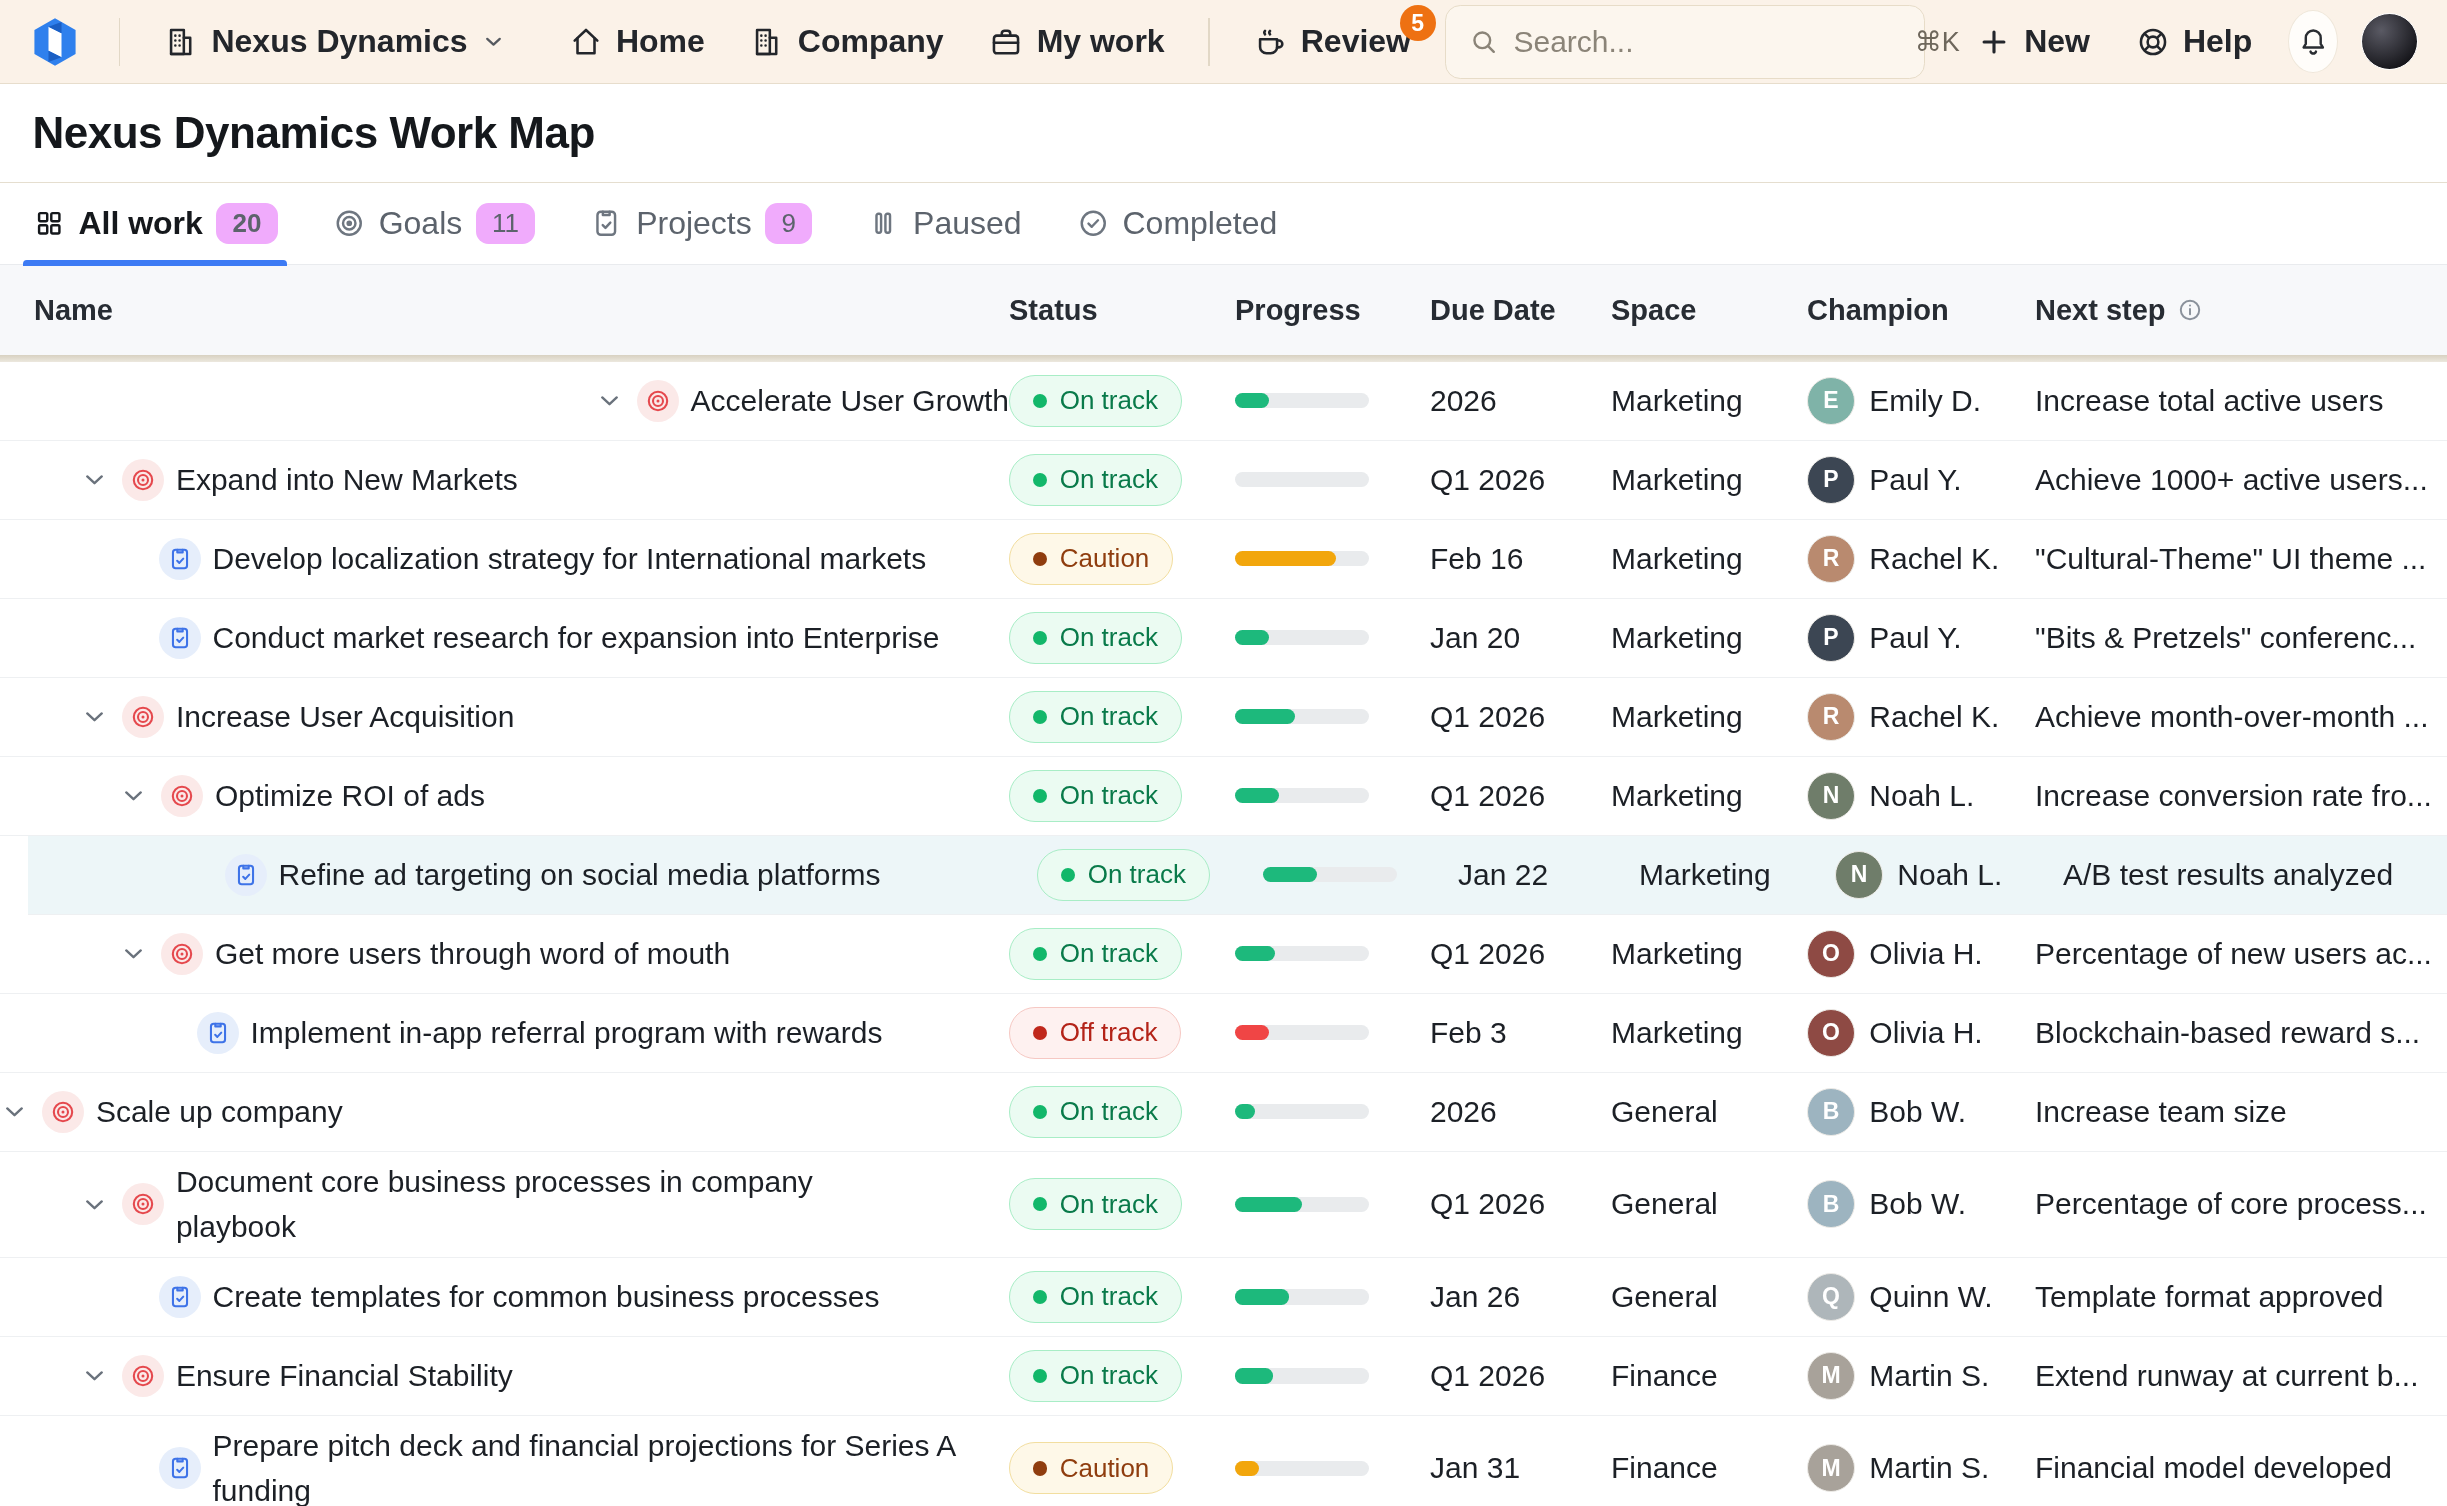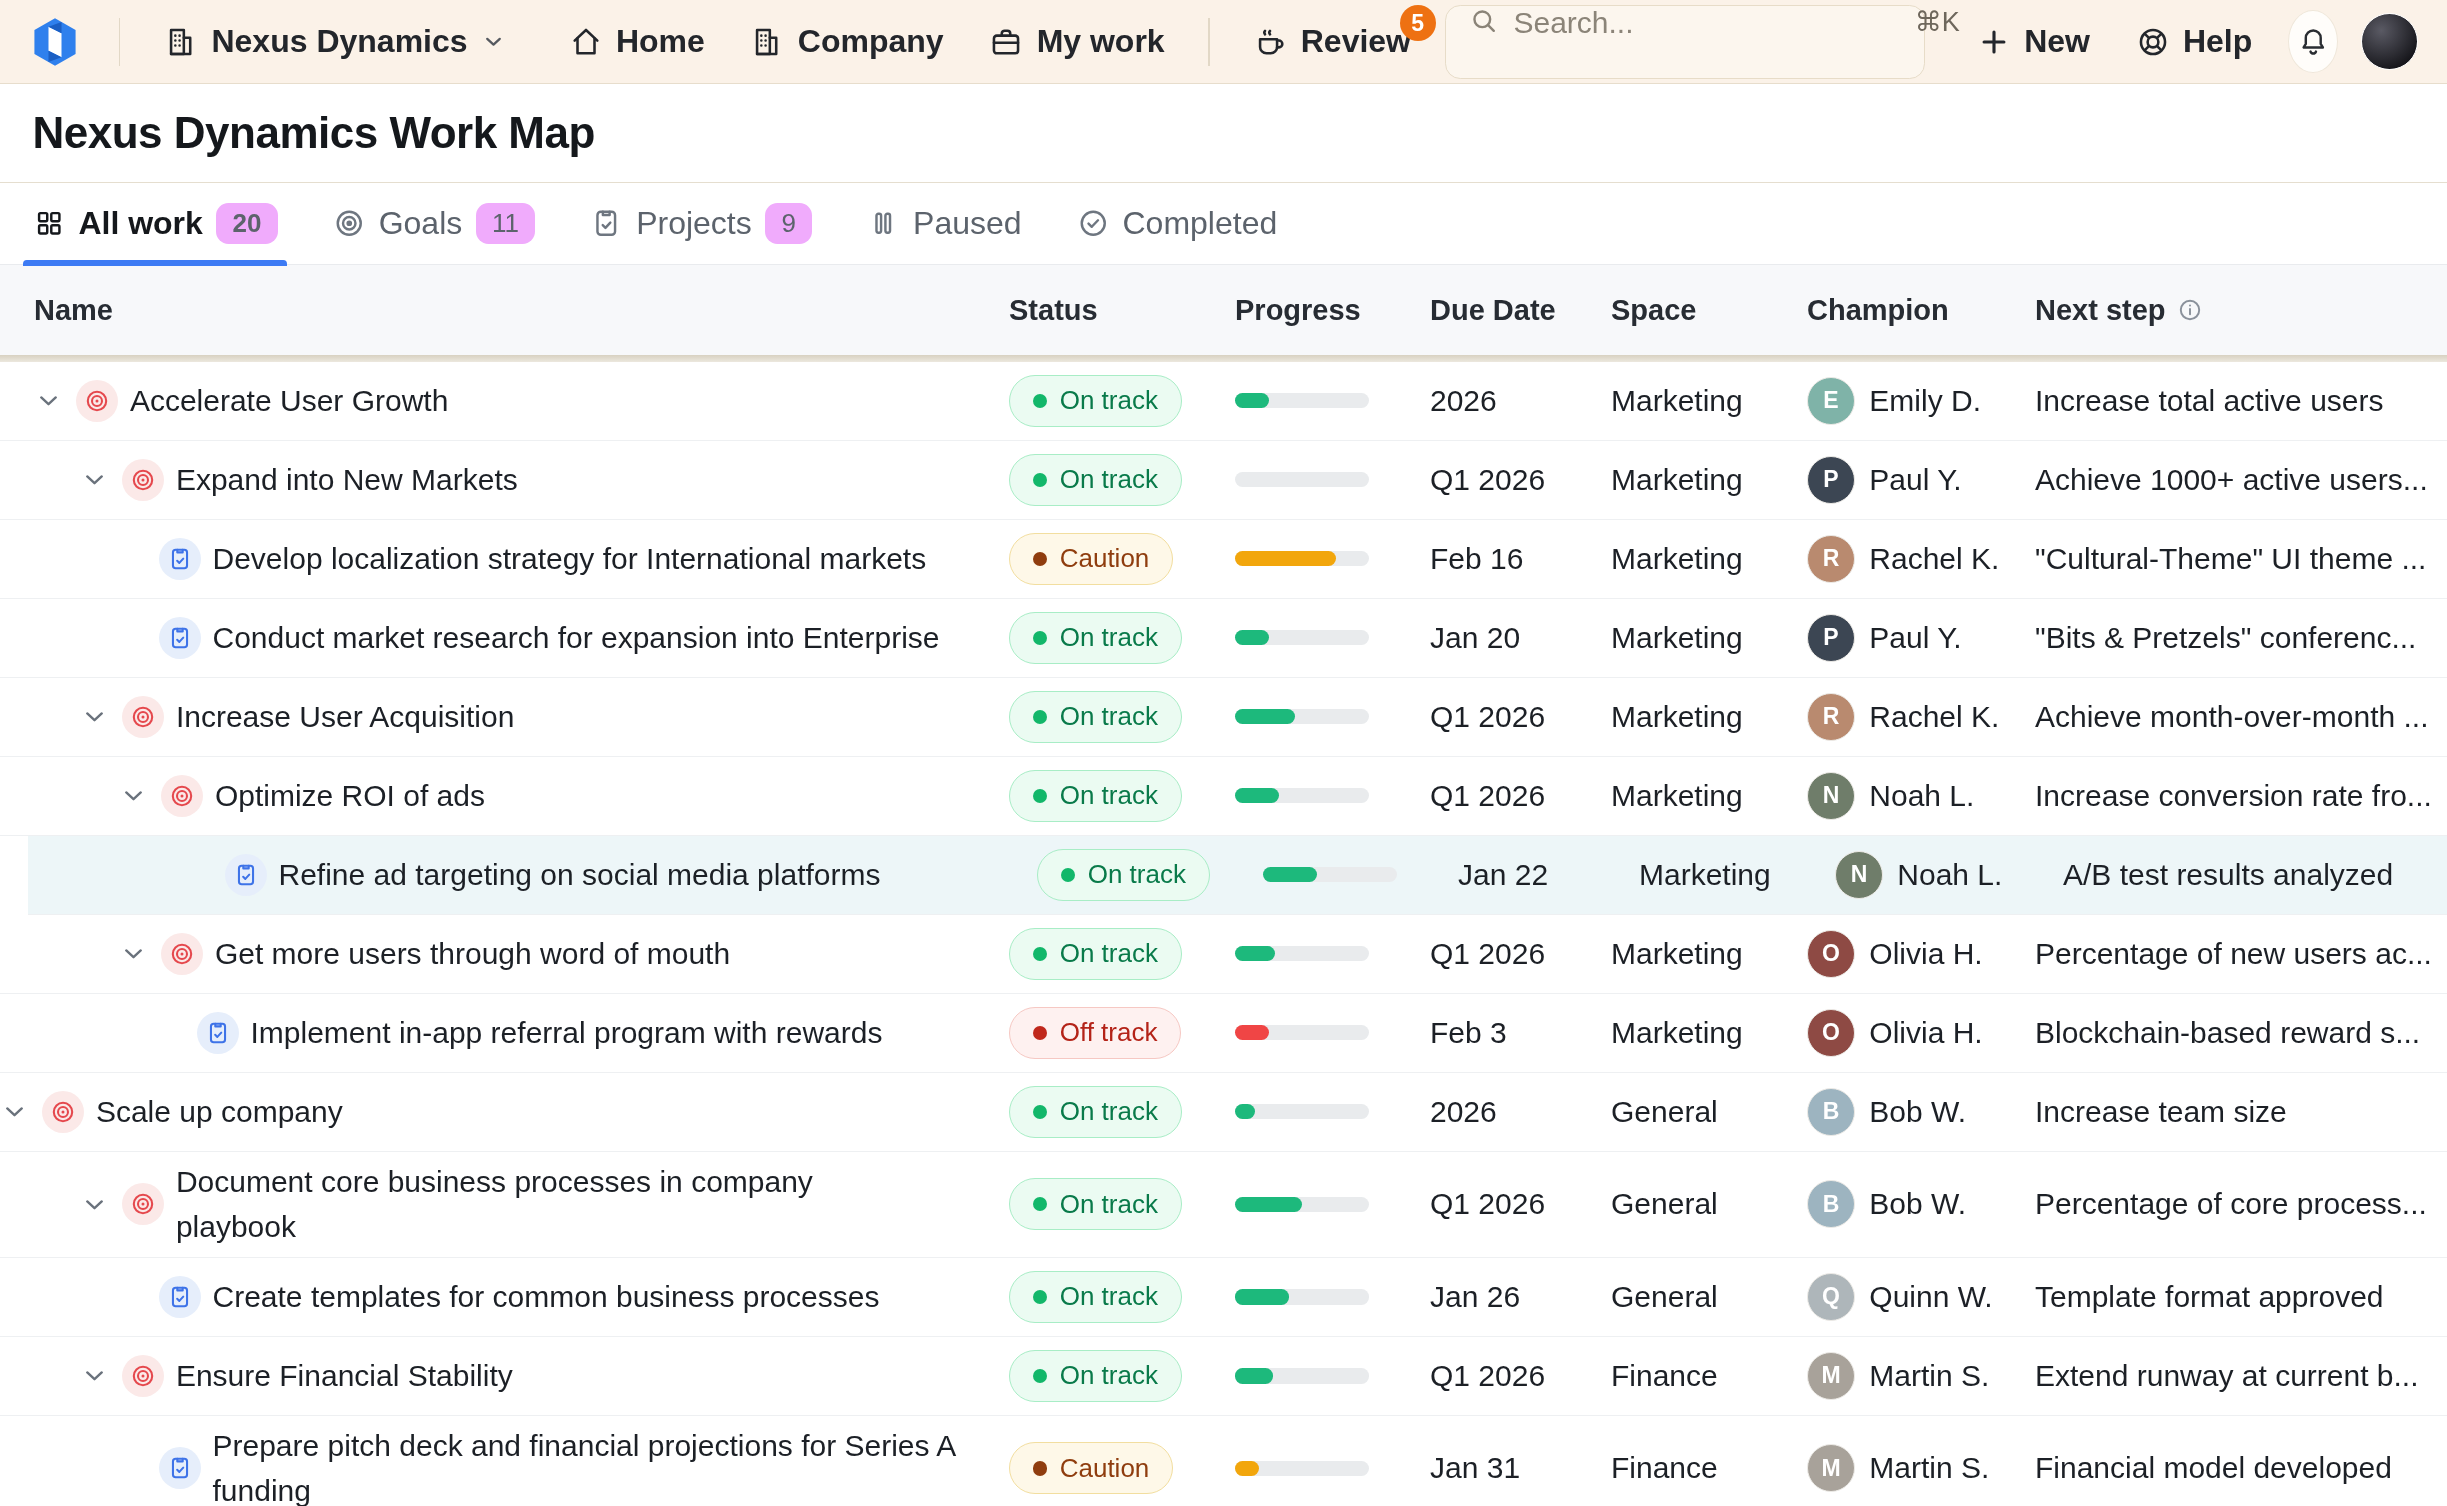--- a/index.html
+++ b/index.html
@@ -14,21 +14,21 @@
   .nav-btn { display:flex; align-items:center; gap:13.4px; font-size:32px; font-weight:600;
              color:#23262B; padding:0 19px; height:61px; border-radius:13.4px; cursor:pointer;
              background:transparent; border:none; position:relative; white-space:nowrap; }
   .nav-btn svg { width:34px; height:34px; color:#23262B; flex:0 0 auto; }
   .nav-btn .chev-sm { width:25px; height:25px; color:#55595F; }
   .nav-badge { position:absolute; top:-5.7px; right:-5.7px; min-width:36px; height:36px;
                background:#EE7112; color:#fff; font-size:23px; font-weight:700;
                border-radius:50%; display:flex; align-items:center; justify-content:center; }
   .spacer { flex:1; }
   .search { width:480px; height:74px; border:1.9px solid #E7DCC8; background:#FCF6EE;
-            border-radius:15.3px; display:flex; align-items:flex-start; padding:0 23px; gap:15.3px; margin-right:25px; }
+            border-radius:15.3px; display:flex; align-items:center; padding:0 23px; gap:15.3px; margin-right:25px; }
   .search svg { width:29px; height:29px; color:#8B8478; flex:0 0 auto; }
   .search input { border:none; background:transparent; outline:none; flex:1; font-size:30px;
                   color:#55504a; font-family:inherit; }
   .search input::placeholder { color:#8B8478; }
   .search .kbd { color:#6E675C; font-size:27px; }
   .bell-btn { width:63px; height:63px; border-radius:50%; background:#FFFDFA; border:1.9px solid #EFE7DA;
               display:flex; align-items:center; justify-content:center; margin:0 15.3px 0 9.6px; cursor:pointer; }
   .bell-btn svg { width:32.5px; height:32.5px; color:#2A2D32; }
   .user-avatar { width:57px; height:57px; border-radius:50%;
                  background:radial-gradient(circle at 35% 30%, #5a5a64, #17171c 75%);
@@ -252,21 +252,21 @@
           <circle cx="12" cy="12" r="8.5"></circle>
           <path d="M12 11v5"></path>
           <path d="M12 7.8h.01"></path>
         </svg>
     </span>
   </div>
   <div class="header-gap"></div>
 
   <div>
       <div class="grid-cols row">
-        <div class="c-name" style="padding-left: 34px;">
+        <div class="c-name" style="padding-left: 52px; justify-content: flex-end;">
           <span class="chev"><svg viewBox="0 0 24 24" fill="none" stroke="currentColor" stroke-width="2" stroke-linecap="round" stroke-linejoin="round">
               <path d="M6 9.5l6 5.5 6-5.5"></path>
             </svg></span>
           <span class="row-ic goal">
             <svg viewBox="0 0 24 24">
               <circle cx="12" cy="12" r="8.5" fill="none" stroke="currentColor" stroke-width="1.9"></circle>
               <circle cx="12" cy="12" r="4.6" fill="none" stroke="currentColor" stroke-width="1.9"></circle>
               <circle cx="12" cy="12" r="1.4" fill="currentColor"></circle>
             </svg>
           </span>

